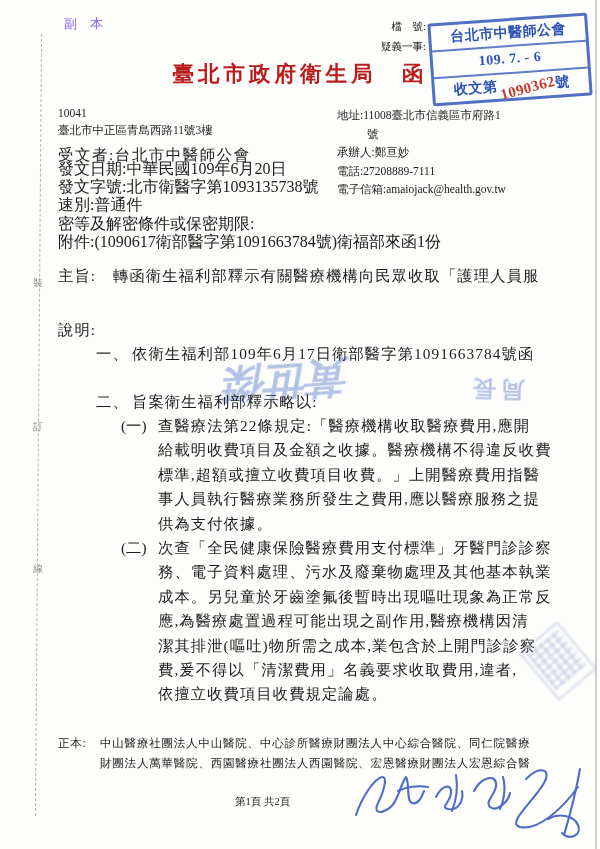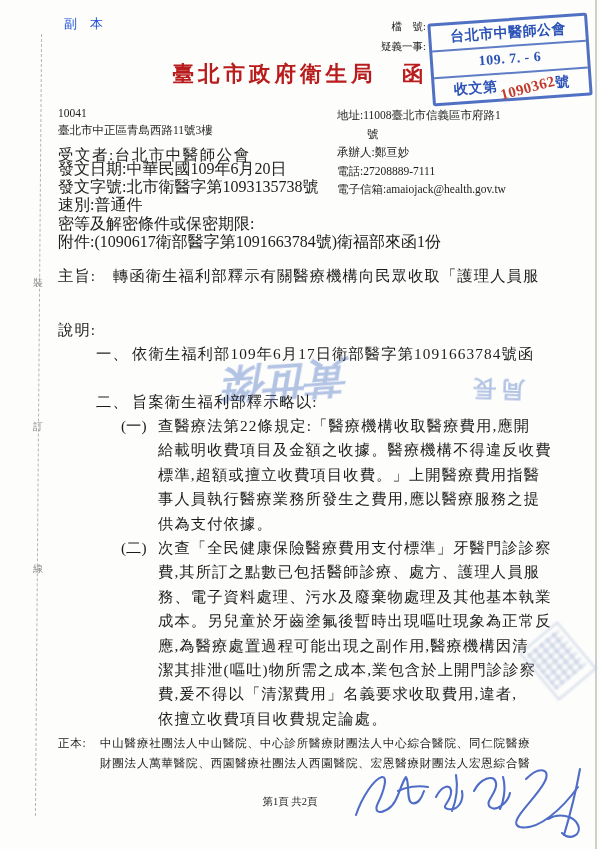--- a/index.html
+++ b/index.html
@@ -11,21 +11,21 @@
   }
   .abs{position:absolute;}
   .nowrap div{white-space:nowrap;}
 
   
   #binding-line{left:38px;top:34px;height:782px;width:0;
     border-left:1px dashed #9c9c9a;opacity:.75;transform:rotate(.45deg);}
   .binding-mark{left:31px;width:14px;text-align:center;font-size:10px;color:#8a8a88;}
 
   
-  #copy-label{left:64px;top:15px;font-size:13px;color:#1d4ed8;}
+  #copy-label{left:64px;top:15px;font-size:13px;color:#8b5cf6;}
   #file-block{left:346px;top:17px;width:80px;text-align:right;font-size:10.5px;line-height:20px;color:#222;}
   #doc-title{left:0;top:59px;width:600px;text-align:center;font-size:21.5px;
     letter-spacing:4px;font-weight:600;color:#b91c1c;}
 
   
   #receipt-stamp{left:430px;top:18px;width:154px;height:77px;
     transform:rotate(-4deg);border:3px solid rgba(42,81,182,.82);border-radius:3px;
     display:flex;flex-direction:column;color:#2b52b7;font-weight:bold;}
   #receipt-stamp .srow{flex:1;display:flex;align-items:center;justify-content:center;
     font-size:14px;letter-spacing:.5px;}
@@ -51,21 +51,21 @@
   #item1-row{left:96px;top:342px;}
   #item1-row .lbl,#item2-row .lbl{width:36px;}
   #item2-row{left:96px;top:390px;}
   #sub1-row{left:121px;top:414px;}
   #sub1-row .lbl,#sub2-row .lbl{width:37px;letter-spacing:0;}
   #sub2-row{left:121px;top:536px;}
 
   
   #copies-row{left:58px;top:734px;font-size:11.5px;letter-spacing:.8px;line-height:19.5px;}
   #copies-row .lbl{width:42px;}
-  #page-indicator{left:235px;top:795px;width:110px;text-align:center;font-size:10.5px;}
+  #page-indicator{left:235px;top:795px;width:110px;font-size:10.5px;}
 
   
   #director-stamp{left:225px;top:342px;width:300px;height:85px;
     transform:rotate(182deg);display:flex;align-items:center;justify-content:space-between;
     color:rgba(104,138,205,.5);filter:blur(.5px);pointer-events:none;}
   #director-title{font-size:23px;letter-spacing:6px;font-weight:bold;}
   #director-name{font-size:42px;font-weight:bold;transform:skewX(-14deg) rotate(-6deg);letter-spacing:-2px;}
 
   
   #faint-seal{left:533px;top:630px;width:46px;height:58px;transform:rotate(-40deg);
@@ -166,21 +166,20 @@
         <div>標準,超額或擅立收費項目收費。」上開醫療費用指醫</div>
         <div>事人員執行醫療業務所發生之費用,應以醫療服務之提</div>
         <div>供為支付依據。</div>
       </div>
   </div>
 
   <div class="abs row body-fs" id="sub2-row">
     <div class="lbl">(二)</div>
     <div class="nowrap">
         <div>次查「全民健康保險醫療費用支付標準」牙醫門診診察</div>
-        <div>費,其所訂之點數已包括醫師診療、處方、護理人員服</div>
         <div>務、電子資料處理、污水及廢棄物處理及其他基本執業</div>
         <div>成本。另兒童於牙齒塗氟後暫時出現嘔吐現象為正常反</div>
         <div>應,為醫療處置過程可能出現之副作用,醫療機構因清</div>
         <div>潔其排泄(嘔吐)物所需之成本,業包含於上開門診診察</div>
         <div>費,爰不得以「清潔費用」名義要求收取費用,違者,</div>
         <div>依擅立收費項目收費規定論處。</div>
       </div>
   </div>
 
   <div class="abs" id="faint-seal">

